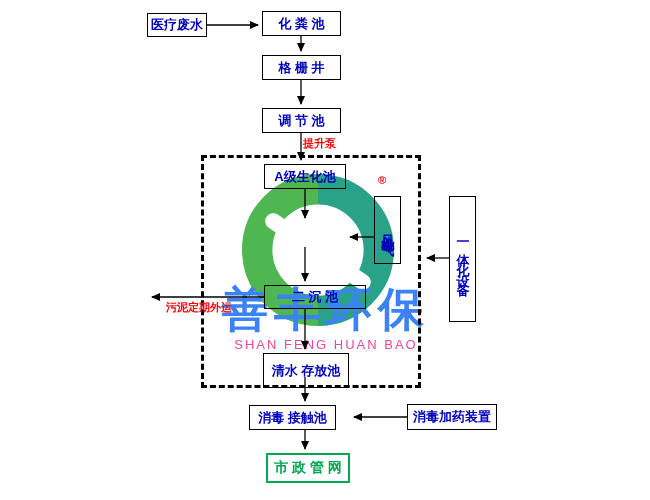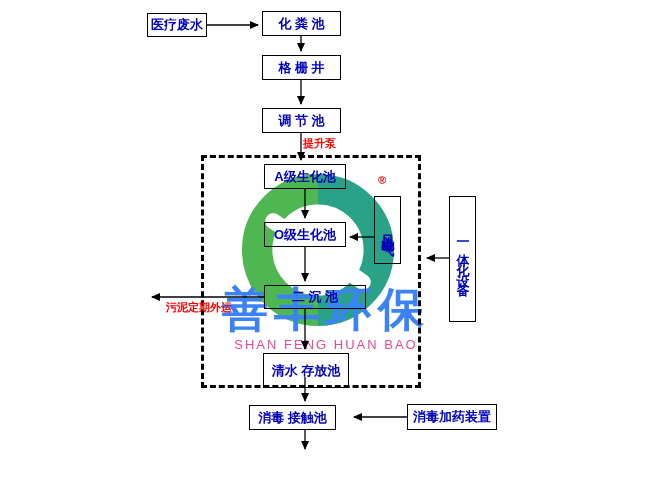--- a/index.html
+++ b/index.html
@@ -89,32 +89,32 @@
   <div class="node" style="left:262px;top:11px;width:79px;height:25px">化 粪 池</div>
 
   <div class="node" style="left:147px;top:13px;width:60px;height:24px">医疗废水</div>
 
   <div class="node" style="left:262px;top:55px;width:79px;height:25px">格 栅 井</div>
 
   <div class="node" style="left:264px;top:164px;width:82px;height:25px">A级生化池</div>
 
   <div class="node" style="left:262px;top:108px;width:79px;height:25px">调 节 池</div>
 
-  <div class="node" style="left:264px;top:222px;width:82px;height:25px">O级生化池</div>
 
   <div class="node vert" style="left:374px;top:196px;width:27px;height:68px">风机曝气</div>
 
   <div class="node vert2" style="left:449px;top:196px;width:27px;height:126px">一体化设备</div>
 
   <div class="node" style="left:264px;top:285px;width:102px;height:24px">二 沉 池</div>
 
   <div class="node" style="left:263px;top:353px;width:86px;height:35px">清水 存放池</div>
 
   <div class="node" style="left:249px;top:405px;width:87px;height:25px">消毒 接触池</div>
 
   <div class="node" style="left:407px;top:404px;width:90px;height:26px">消毒加药装置</div>
 
+  <div class="node municipal" style="left:266px;top:453px;width:84px;height:30px">市 政 管 网</div>
 
   <div class="ann" style="left:303px;top:136px">提升泵</div>
 
   <div class="ann" style="left:166px;top:300px">污泥定期外运</div>
 
 </div>
 
 </body></html>

